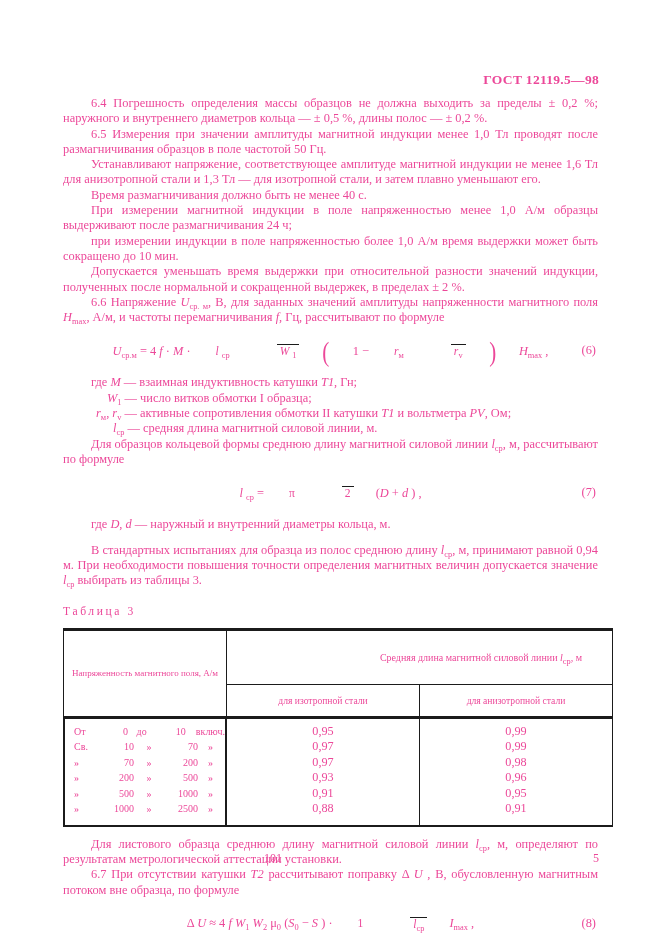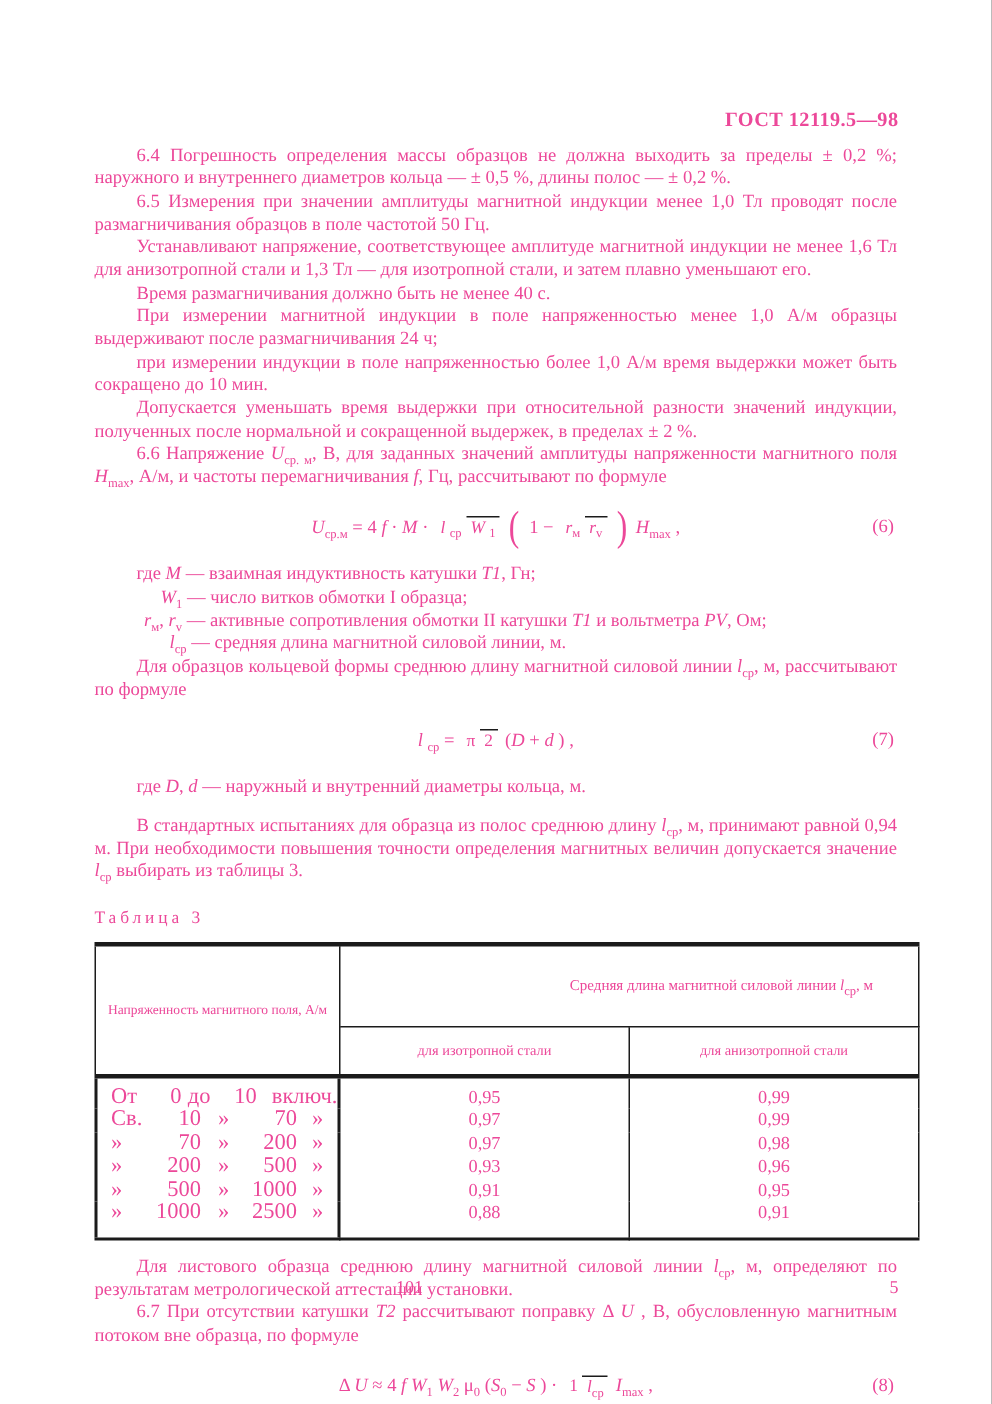--- a/index.html
+++ b/index.html
@@ -22,45 +22,45 @@
   .w { text-align:left; }
   .w1 { padding-left:28px; }
   .w2 { padding-left:44px; }
   .w3 { padding-left:33px; }
   .w4 { padding-left:50px; }
   .mt6 { margin-top:6px; }
   .mt10 { margin-top:10px; }
 
   
   .formula { position:relative; margin:9px 0 7px; display:flex; justify-content:center; align-items:center; min-height:34px; text-align:left; }
-  .f-body { display:inline-flex; align-items:center; gap:5px; white-space:nowrap; }
+  .f-body { display:inline-flex; align-items:center; gap:22px; white-space:nowrap; }
   .f-num { position:absolute; right:2px; top:50%; transform:translateY(-50%); font-size:12.4px; }
   .frac { display:inline-flex; flex-direction:row; align-items:center; line-height:1.15; font-size:11.6px; vertical-align:middle; }
-  .frac .den { border-top:1px solid #1b1b1b; padding:0 3px; }
+  .frac .den { border-top:1px solid #1b1b1b; padding:0 3px;margin-left:44px; }
   .frac .num { padding:0 3px; }
   .bigp { font-size:28px; font-weight:400; line-height:0.9; transform:scaleX(0.75); }
   sub { font-size:8.4px; line-height:0; letter-spacing:0; }
 
   
   .tbl-label { margin:16px 0 8px; letter-spacing:2.6px; font-size:11.6px; text-align:left; }
   table { border-collapse:collapse; width:550px; table-layout:fixed; }
   table, td { border:1px solid #1b1b1b; }
   table { border-top:3px solid #1b1b1b; border-bottom:2px solid #1b1b1b; }
   td { padding:0; vertical-align:middle; }
   .h1 { width:150px; font-size:9px; text-align:center; padding:2px 6px; }
   .h2 { font-size:10px; text-align:right; height:49px; padding:2px 30px; }
   .h3 { font-size:9.6px; text-align:center; height:31px; }
   thead { border-bottom:3px solid #1b1b1b; }
   tr.hdr2 td { border-bottom:3px solid #1b1b1b; }
   .c-val { text-align:center; font-size:12.2px; width:190px; }
   .c-val.last { width:210px; }
   tbody td { border-top:none; border-bottom:none; }
   tbody tr:first-child td { padding-top:5px; }
   tbody tr:last-child td { padding-bottom:8px; }
-  .c-range { font-size:15px; line-height:15.5px; }
+  .c-range { font-size:10px; line-height:15.5px; }
   .c-range { display:flex; align-items:baseline; padding-left:9px; }
   .c-range .rp  { display:inline-block; width:30px; }
   .c-range .rv1 { display:inline-block; width:30px; text-align:right; }
   .c-range .rm  { display:inline-block; width:30px; text-align:center; }
   .c-range .rv2 { display:inline-block; width:34px; text-align:right; }
   .c-range .rs  { display:inline-block; margin-left:10px; }
 
   .footer-center { position:absolute; left:0; width:546px; top:851px; text-align:center; font-size:12px; }
   .page-num { position:absolute; right:62px; top:851px; font-size:12px; }
 </style>

